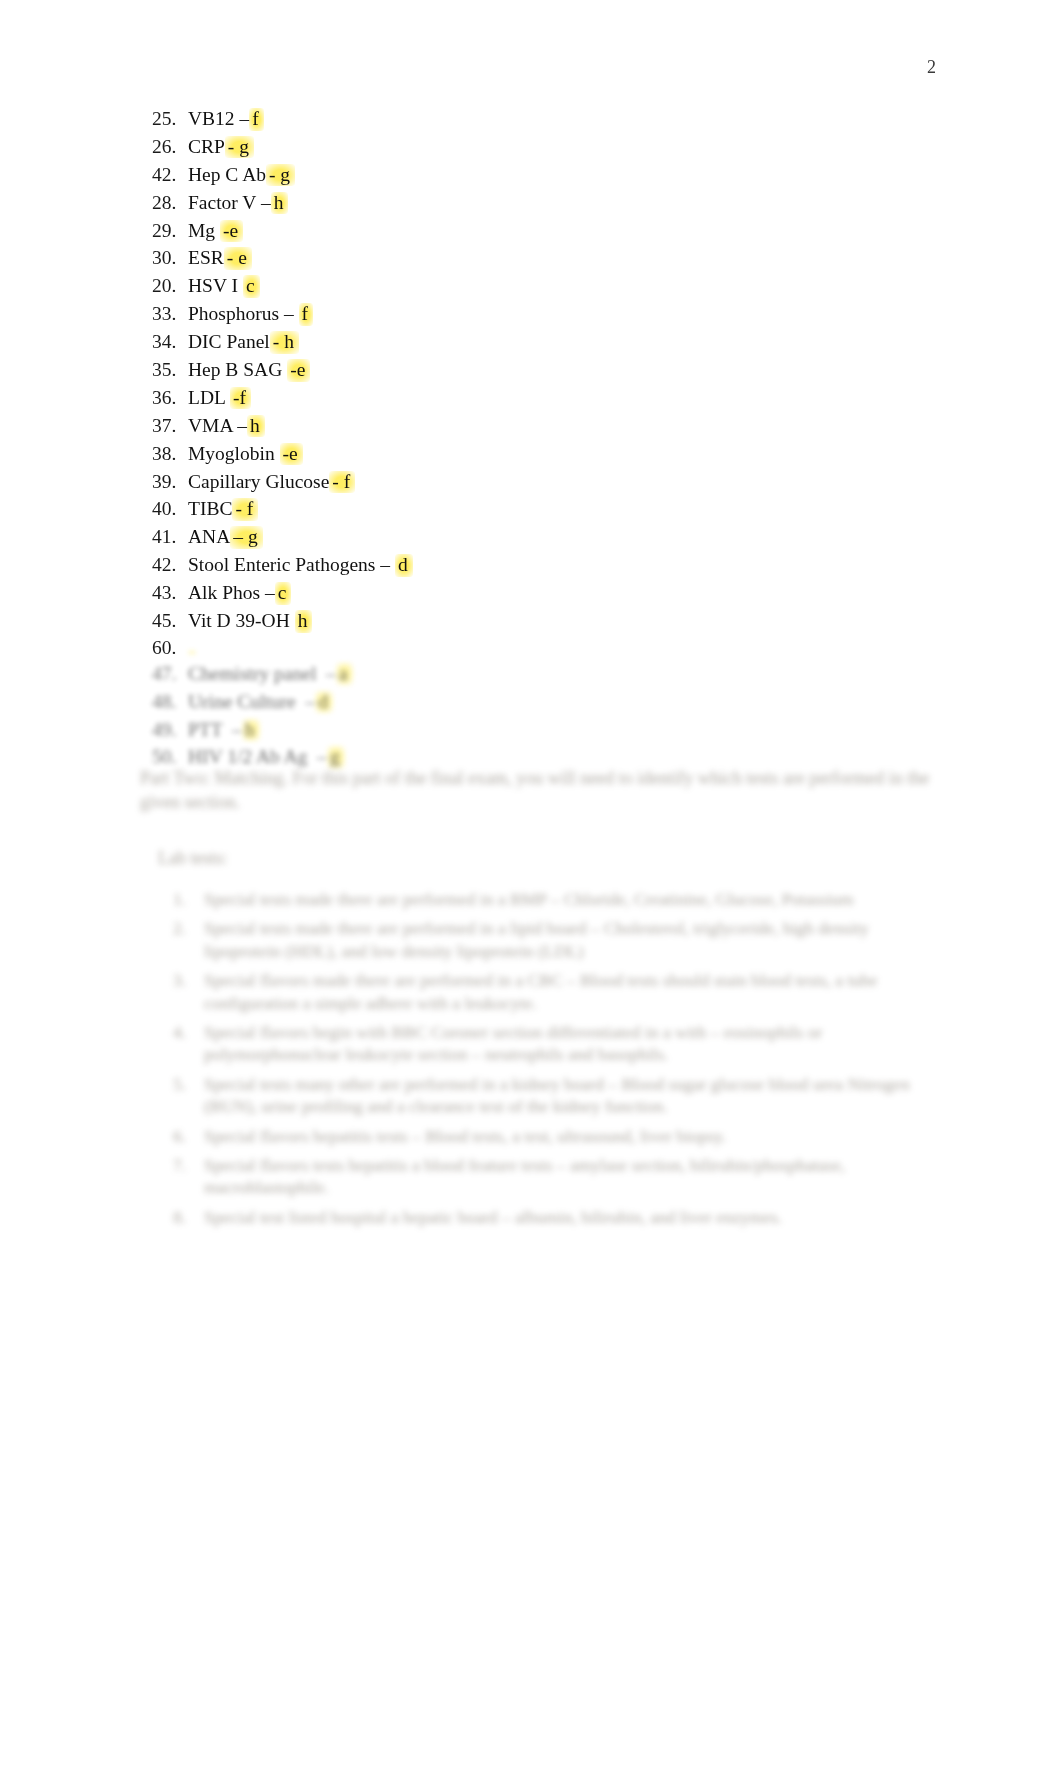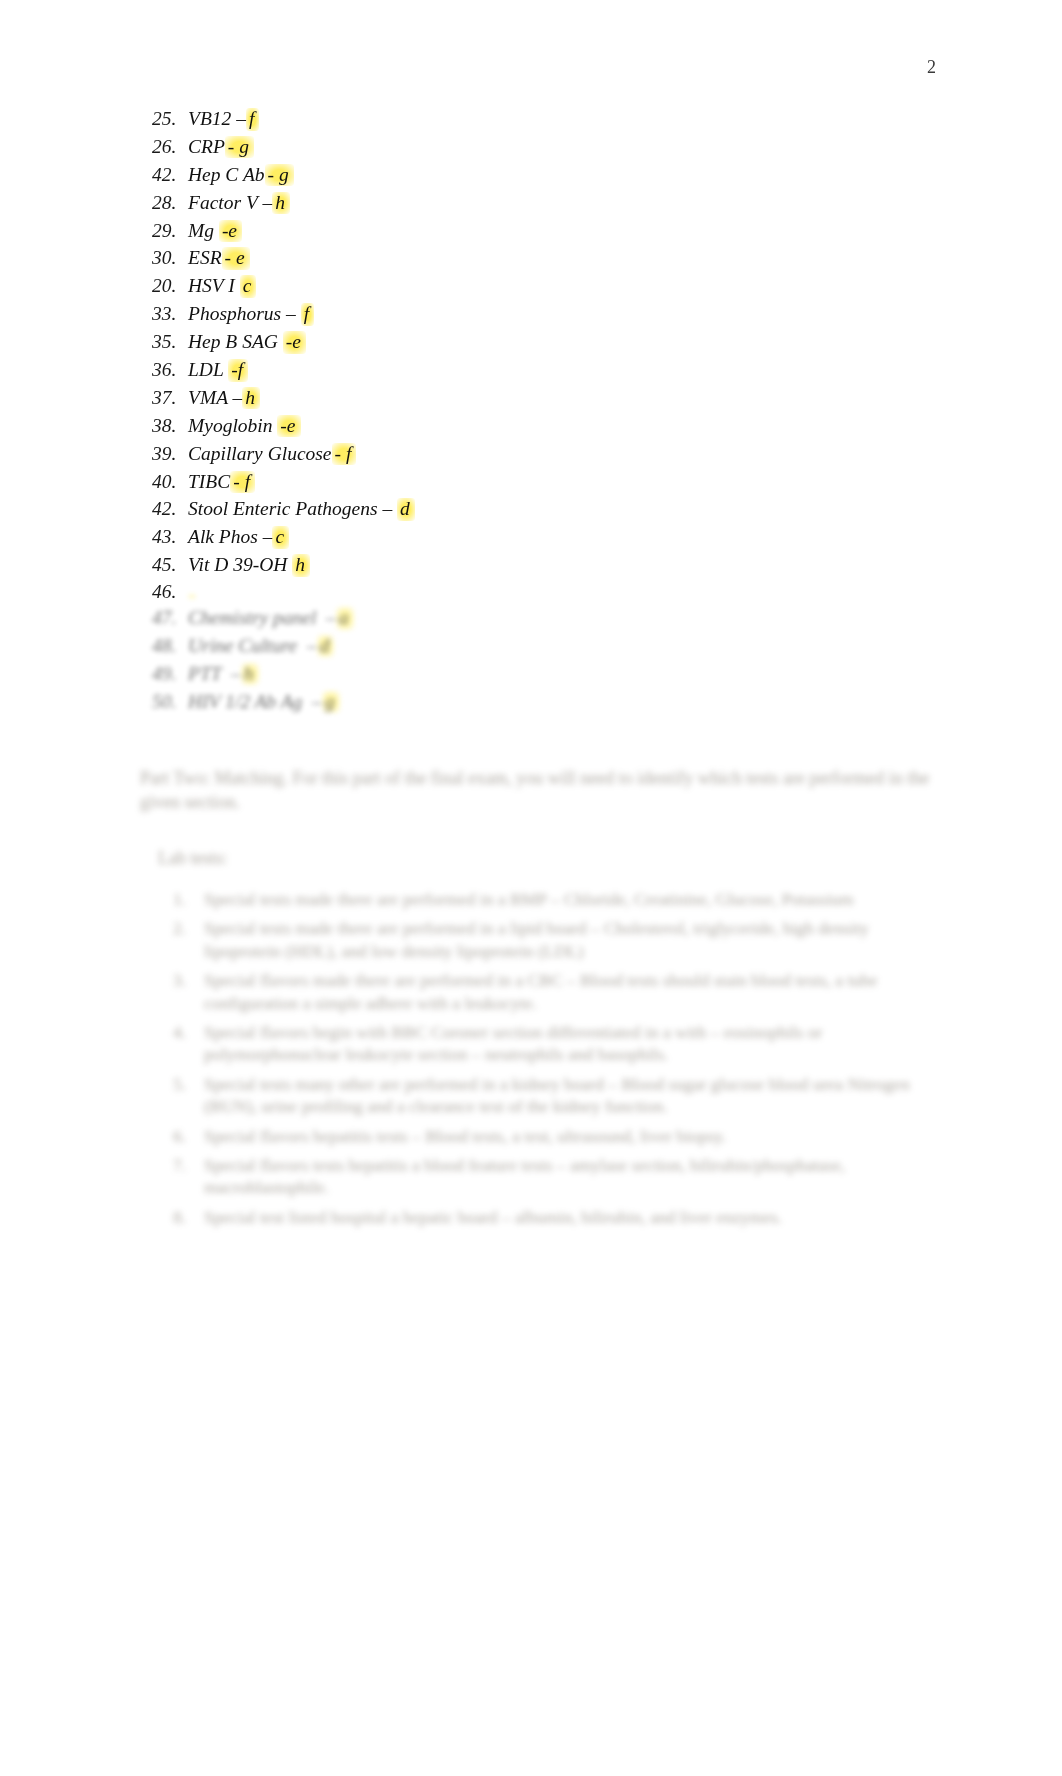--- a/index.html
+++ b/index.html
@@ -32,21 +32,20 @@
     line-height: 1;
     color: #3a3a3a;
   }
 
   
   .list-block {
     position: absolute;
     left: 152px;
     top: 108px;
     width: 740px;
-    font-style: italic;
   }
   .li {
     display: flex;
     align-items: baseline;
     font-size: 19.5px;
     line-height: 1.0;
     margin-bottom: 5.4px;
     white-space: pre;
   }
   .li .num {
@@ -175,20 +174,25 @@
       <span class="txt hl">c</span>
     </div>
 
 
     <div class="li">
       <span class="num">33.</span>
       <span class="txt">Phosphorus – </span>
       <span class="txt hl">f</span>
     </div>
 
+    <div class="li">
+      <span class="num">34.</span>
+      <span class="txt">DIC Panel</span>
+      <span class="txt hl">- h</span>
+    </div>
 
     <div class="li">
       <span class="num">35.</span>
       <span class="txt">Hep B SAG </span>
       <span class="txt hl">-e</span>
     </div>
 
     <div class="li">
       <span class="num">36.</span>
       <span class="txt">LDL </span>
@@ -212,20 +216,25 @@
       <span class="txt">Capillary Glucose</span>
       <span class="txt hl">- f</span>
     </div>
 
     <div class="li">
       <span class="num">40.</span>
       <span class="txt">TIBC</span>
       <span class="txt hl">- f</span>
     </div>
 
+    <div class="li">
+      <span class="num">41.</span>
+      <span class="txt">ANA</span>
+      <span class="txt hl">– g</span>
+    </div>
 
     <div class="li">
       <span class="num">42.</span>
       <span class="txt">Stool Enteric Pathogens – </span>
       <span class="txt hl">d</span>
     </div>
 
     <div class="li">
       <span class="num">43.</span>
       <span class="txt">Alk Phos –</span>
@@ -233,21 +242,21 @@
     </div>
 
 
     <div class="li">
       <span class="num">45.</span>
       <span class="txt">Vit D 39-OH </span>
       <span class="txt hl">h</span>
     </div>
 
     <div class="li">
-      <span class="num">46.</span>
+      <span class="num">60.</span>
       <span class="txt blurred"></span>
       <span class="txt hl blurred"></span>
     </div>
 
     <div class="li faded blurred">
       <span class="num">47.</span>
       <span class="txt">Chemistry panel  –</span>
       <span class="txt hl">a</span>
     </div>
 

